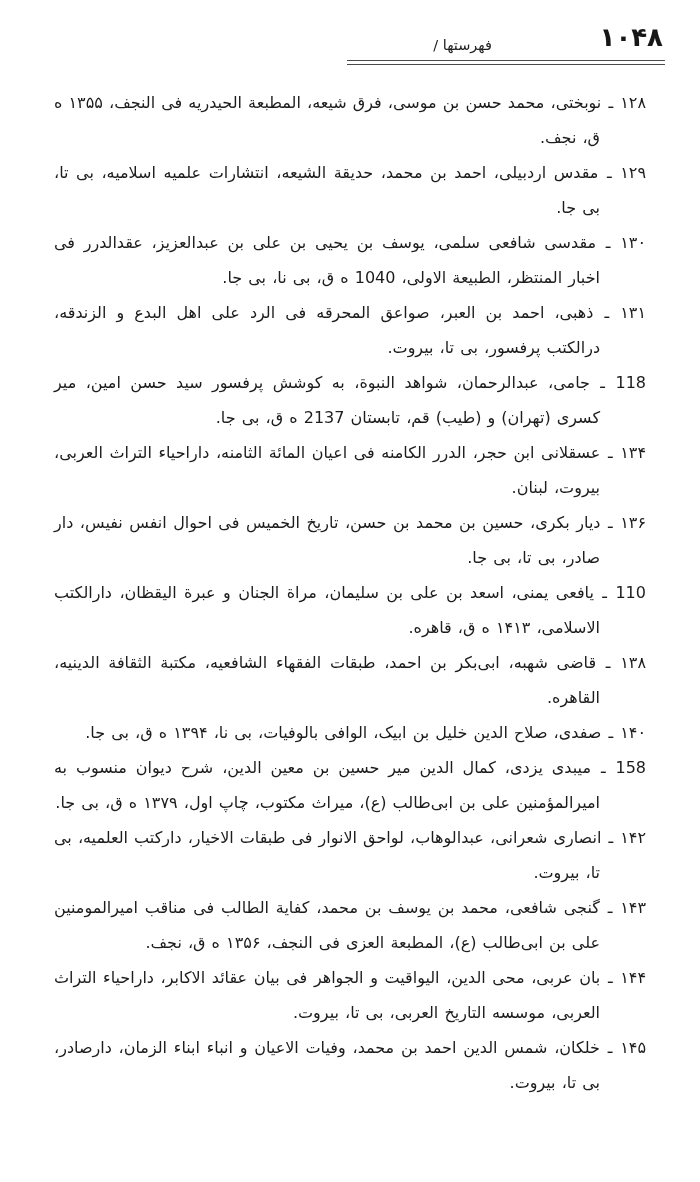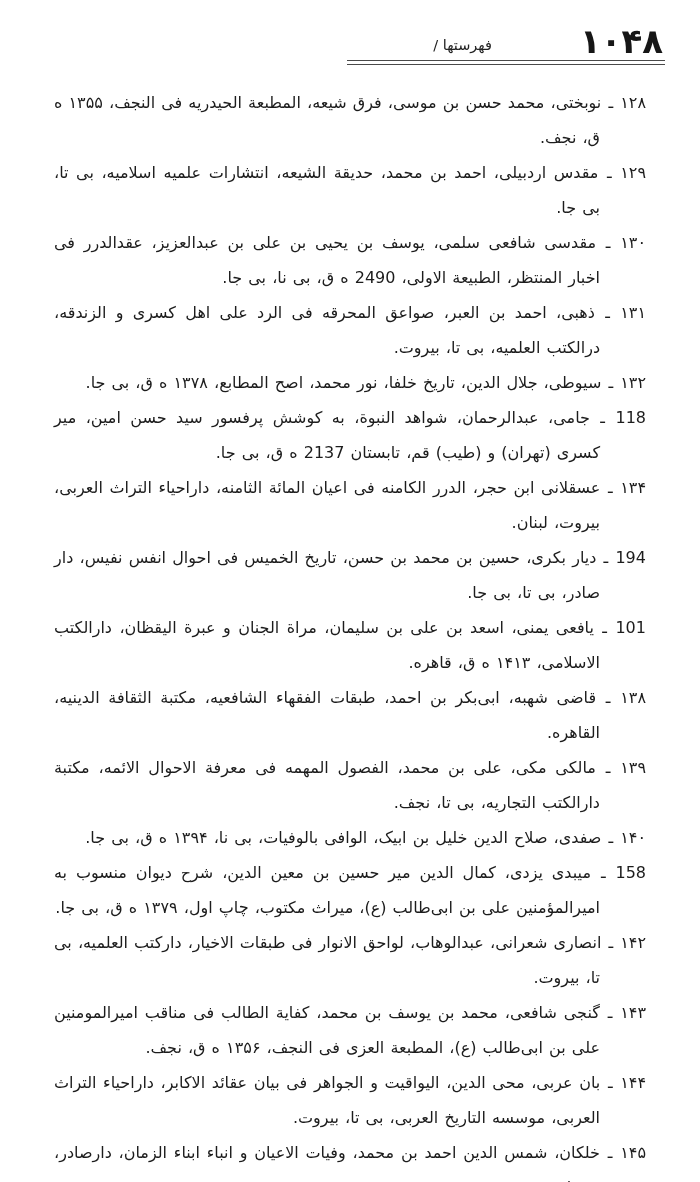--- a/index.html
+++ b/index.html
@@ -15,21 +15,21 @@
     overflow: hidden;
     font-family: "DejaVu Sans", sans-serif;
     color: #1c1c1c;
     direction: rtl;
   }
   
   .page-number {
     position: absolute;
     top: 24px;
     right: 37px;
-    font-size: 34px;
+    font-size: 26px;
     font-weight: 700;
     letter-spacing: 1px;
     color: #161616;
     direction: ltr;
     line-height: 1;
   }
   .running-title {
     position: absolute;
     top: 38px;
     right: 208px;
@@ -79,38 +79,36 @@
 
   <div class="running-title">فهرستها /</div>
 
   <div class="header-rule"></div>
 
   <div class="entries">
     <p class="entry"><span class="entry-number">۱۲۸</span> <span class="entry-dash">ـ</span> <span class="entry-text">نوبختی، محمد حسن بن موسی، فرق شیعه، المطبعة الحیدریه فی النجف، ۱۳۵۵ ه ق، نجف.</span></p>
 
     <p class="entry"><span class="entry-number">۱۲۹</span> <span class="entry-dash">ـ</span> <span class="entry-text">مقدس اردبیلی، احمد بن محمد، حدیقة الشیعه، انتشارات علمیه اسلامیه، بی تا، بی جا.</span></p>
 
-    <p class="entry"><span class="entry-number">۱۳۰</span> <span class="entry-dash">ـ</span> <span class="entry-text">مقدسی شافعی سلمی، یوسف بن یحیی بن علی بن عبدالعزیز، عقدالدرر فی اخبار المنتظر، الطبیعة الاولی، 2490 ه ق، بی نا، بی جا.</span></p>
+    <p class="entry"><span class="entry-number">۱۳۰</span> <span class="entry-dash">ـ</span> <span class="entry-text">مقدسی شافعی سلمی، یوسف بن یحیی بن علی بن عبدالعزیز، عقدالدرر فی اخبار المنتظر، الطبیعة الاولی، 1040 ه ق، بی نا، بی جا.</span></p>
 
-    <p class="entry"><span class="entry-number">۱۳۱</span> <span class="entry-dash">ـ</span> <span class="entry-text">ذهبی، احمد بن العبر، صواعق المحرقه فی الرد علی اهل کسری و الزندقه، درالکتب العلمیه، بی تا، بیروت.</span></p>
+    <p class="entry"><span class="entry-number">۱۳۱</span> <span class="entry-dash">ـ</span> <span class="entry-text">ذهبی، احمد بن العبر، صواعق المحرقه فی الرد علی اهل البدع و الزندقه، درالکتب پرفسور، بی تا، بیروت.</span></p>
 
-    <p class="entry"><span class="entry-number">۱۳۲</span> <span class="entry-dash">ـ</span> <span class="entry-text">سیوطی، جلال الدین، تاریخ خلفا، نور محمد، اصح المطابع، ۱۳۷۸ ه ق، بی جا.</span></p>
 
     <p class="entry"><span class="entry-number">118</span> <span class="entry-dash">ـ</span> <span class="entry-text">جامی، عبدالرحمان، شواهد النبوة، به کوشش پرفسور سید حسن امین، میر کسری (تهران) و (طیب) قم، تابستان 2137 ه ق، بی جا.</span></p>
 
     <p class="entry"><span class="entry-number">۱۳۴</span> <span class="entry-dash">ـ</span> <span class="entry-text">عسقلانی ابن حجر، الدرر الکامنه فی اعیان المائة الثامنه، داراحیاء التراث العربی، بیروت، لبنان.</span></p>
 
 
-    <p class="entry"><span class="entry-number">194</span> <span class="entry-dash">ـ</span> <span class="entry-text">دیار بکری، حسین بن محمد بن حسن، تاریخ الخمیس فی احوال انفس نفیس، دار صادر، بی تا، بی جا.</span></p>
+    <p class="entry"><span class="entry-number">۱۳۶</span> <span class="entry-dash">ـ</span> <span class="entry-text">دیار بکری، حسین بن محمد بن حسن، تاریخ الخمیس فی احوال انفس نفیس، دار صادر، بی تا، بی جا.</span></p>
 
-    <p class="entry"><span class="entry-number">101</span> <span class="entry-dash">ـ</span> <span class="entry-text">یافعی یمنی، اسعد بن علی بن سلیمان، مراة الجنان و عبرة الیقظان، دارالکتب الاسلامی، ۱۴۱۳ ه ق، قاهره.</span></p>
+    <p class="entry"><span class="entry-number">110</span> <span class="entry-dash">ـ</span> <span class="entry-text">یافعی یمنی، اسعد بن علی بن سلیمان، مراة الجنان و عبرة الیقظان، دارالکتب الاسلامی، ۱۴۱۳ ه ق، قاهره.</span></p>
 
     <p class="entry"><span class="entry-number">۱۳۸</span> <span class="entry-dash">ـ</span> <span class="entry-text">قاضی شهبه، ابی‌بکر بن احمد، طبقات الفقهاء الشافعیه، مکتبة الثقافة الدینیه، القاهره.</span></p>
 
-    <p class="entry"><span class="entry-number">۱۳۹</span> <span class="entry-dash">ـ</span> <span class="entry-text">مالکی مکی، علی بن محمد، الفصول المهمه فی معرفة الاحوال الائمه، مکتبة دارالکتب التجاریه، بی تا، نجف.</span></p>
 
     <p class="entry"><span class="entry-number">۱۴۰</span> <span class="entry-dash">ـ</span> <span class="entry-text">صفدی، صلاح الدین خلیل بن ابیک، الوافی بالوفیات، بی نا، ۱۳۹۴ ه ق، بی جا.</span></p>
 
     <p class="entry"><span class="entry-number">158</span> <span class="entry-dash">ـ</span> <span class="entry-text">میبدی یزدی، کمال الدین میر حسین بن معین الدین، شرح دیوان منسوب به امیرالمؤمنین علی بن ابی‌طالب (ع)، میراث مکتوب، چاپ اول، ۱۳۷۹ ه ق، بی جا.</span></p>
 
     <p class="entry"><span class="entry-number">۱۴۲</span> <span class="entry-dash">ـ</span> <span class="entry-text">انصاری شعرانی، عبدالوهاب، لواحق الانوار فی طبقات الاخیار، دارکتب العلمیه، بی تا، بیروت.</span></p>
 
     <p class="entry"><span class="entry-number">۱۴۳</span> <span class="entry-dash">ـ</span> <span class="entry-text">گنجی شافعی، محمد بن یوسف بن محمد، کفایة الطالب فی مناقب امیرالمومنین علی بن ابی‌طالب (ع)، المطبعة العزی فی النجف، ۱۳۵۶ ه ق، نجف.</span></p>
 
     <p class="entry"><span class="entry-number">۱۴۴</span> <span class="entry-dash">ـ</span> <span class="entry-text">بان عربی، محی الدین، الیواقیت و الجواهر فی بیان عقائد الاکابر، داراحیاء التراث العربی، موسسه التاریخ العربی، بی تا، بیروت.</span></p>

